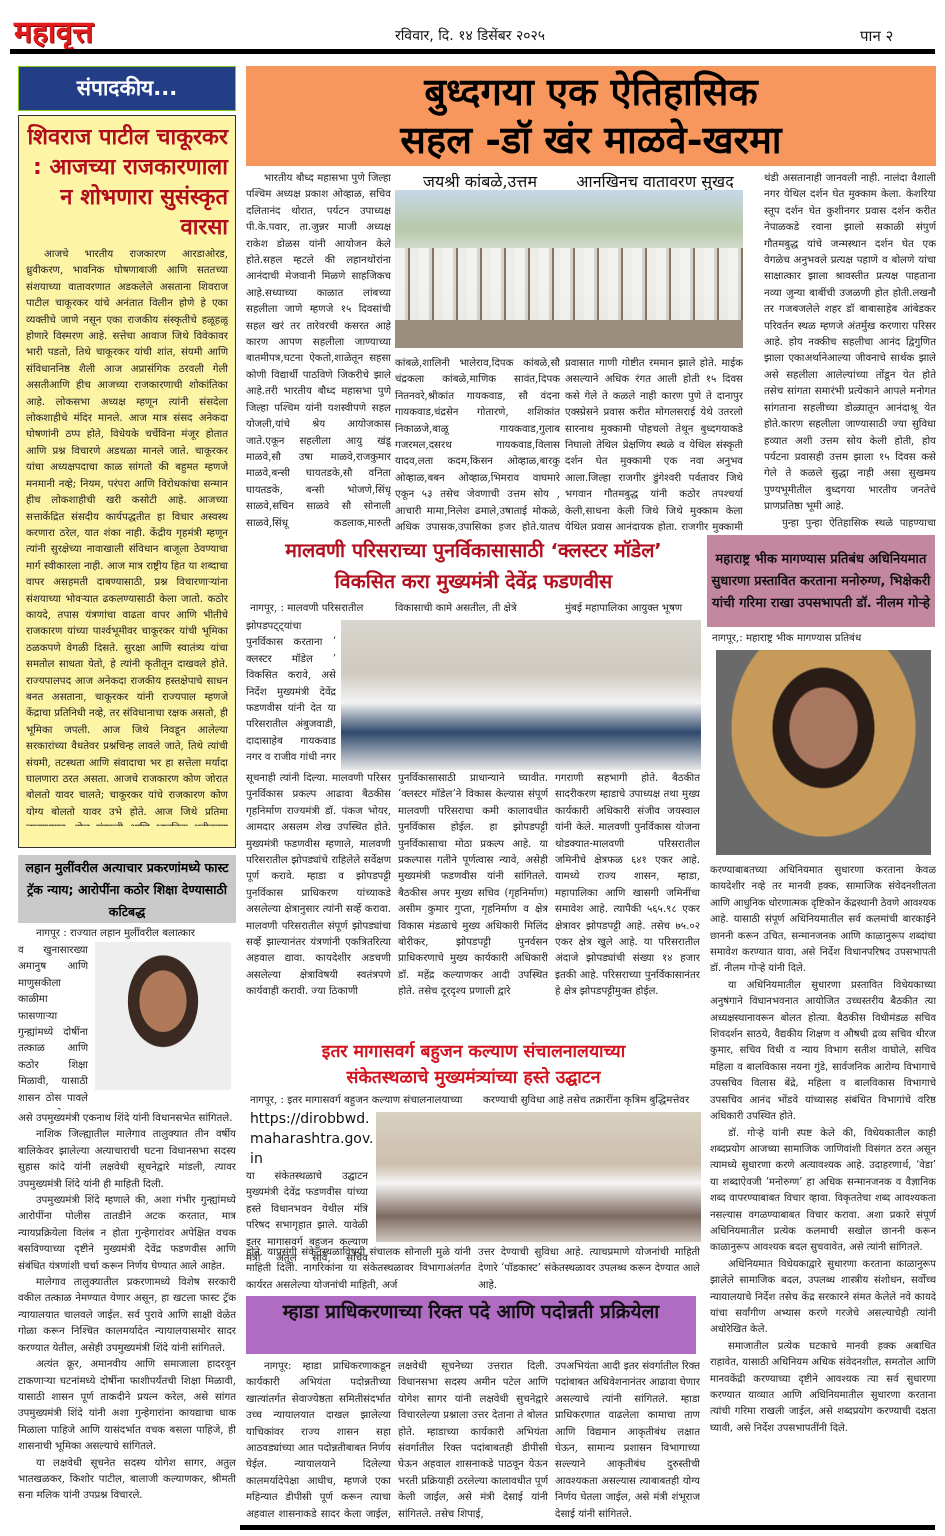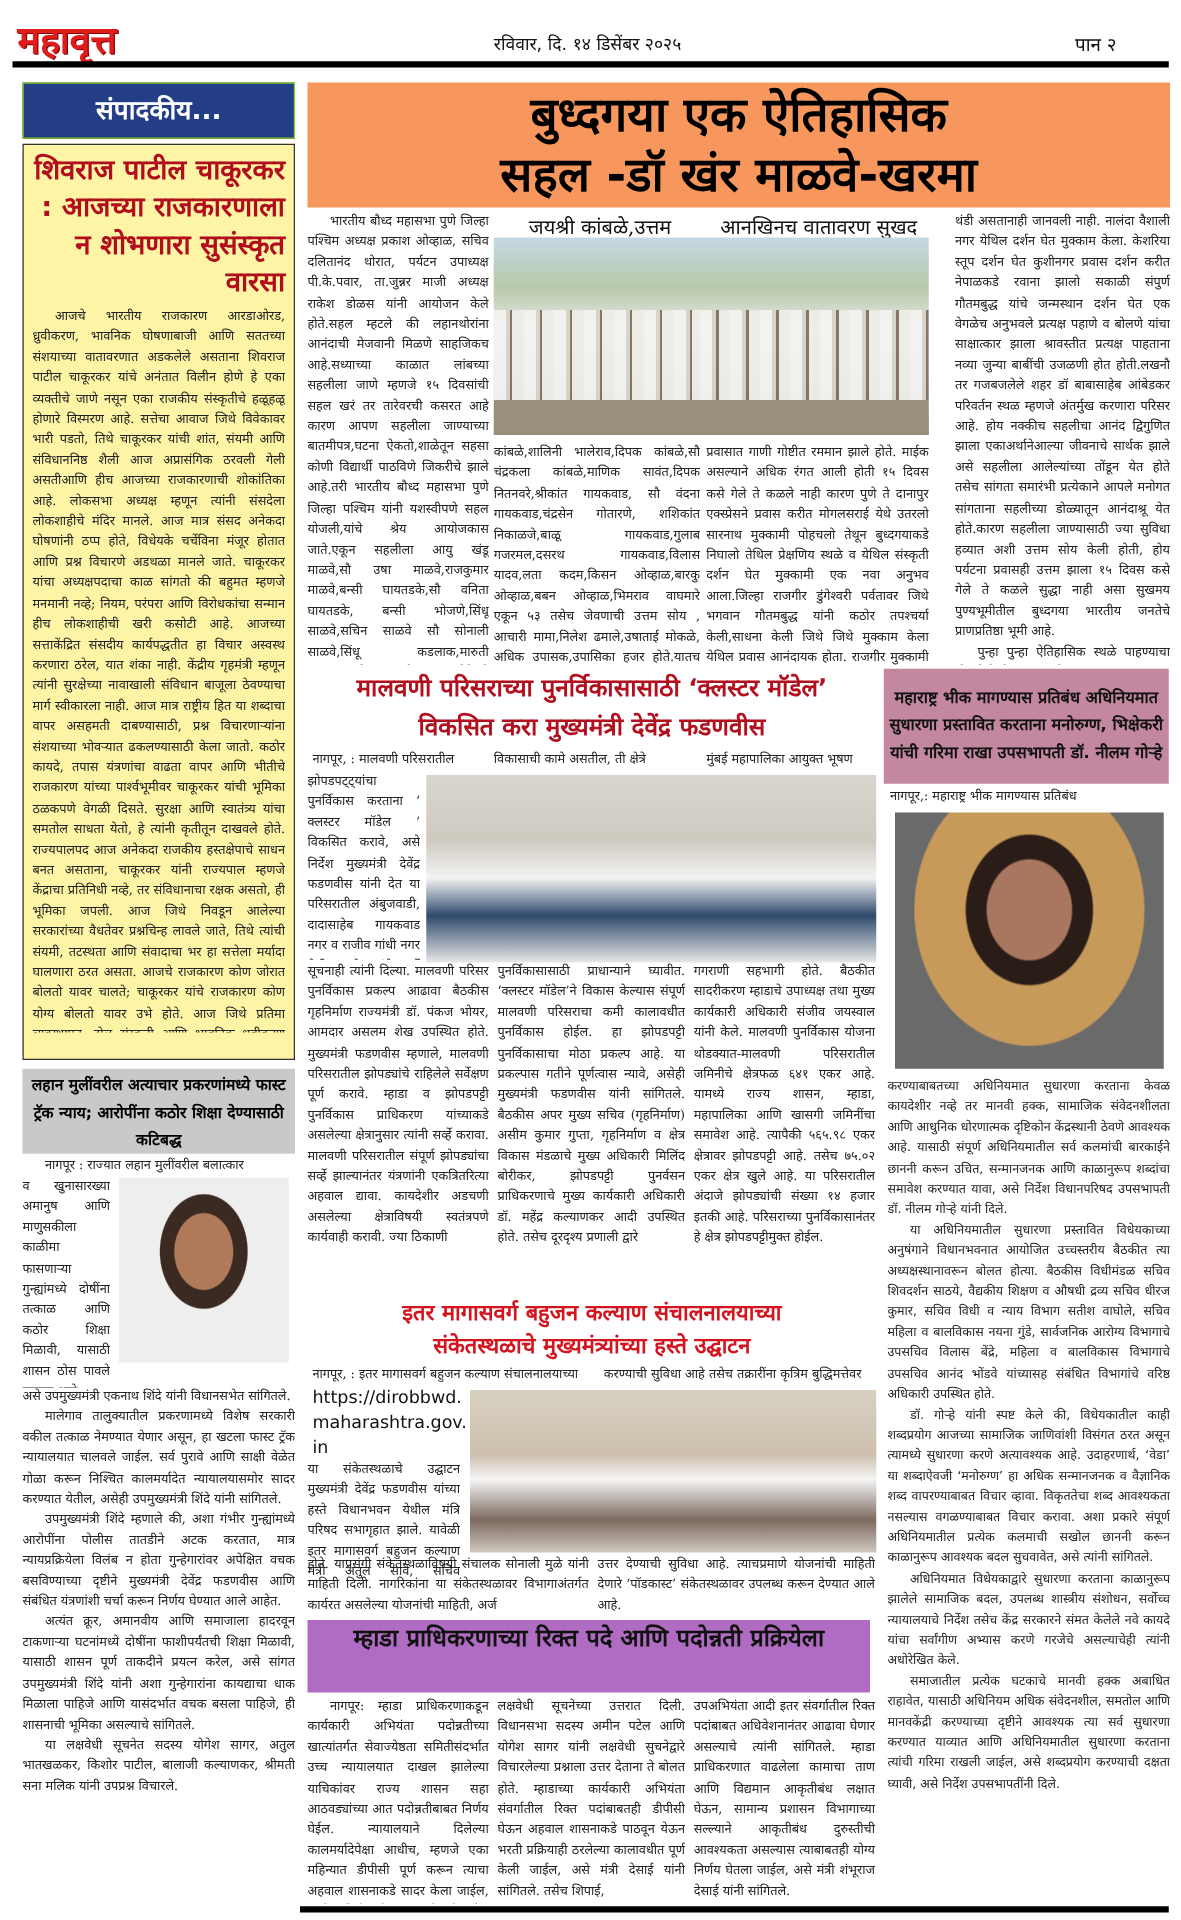--- a/index.html
+++ b/index.html
@@ -118,22 +118,23 @@
 </div>
 <div class="abs txt" style="left:18px;top:925px;width:218px">
   <p>नागपूर : राज्यात लहान मुलींवरील बलात्कार</p>
 </div>
 <div class="abs txt" style="left:18px;top:942px;width:70px;height:168px">
   <p style="text-indent:0">व खुनासारख्या अमानुष आणि माणुसकीला काळीमा फासणाऱ्या गुन्ह्यांमध्ये दोषींना तत्काळ आणि कठोर शिक्षा मिळावी, यासाठी शासन ठोस पावले उचलत आहे,</p>
 </div>
 <div class="abs portrait" style="left:95px;top:942px;width:136px;height:148px"></div>
 <div class="abs txt" style="left:18px;top:1110px;width:218px;height:415px">
   <p style="text-indent:0">असे उपमुख्यमंत्री एकनाथ शिंदे यांनी विधानसभेत सांगितले.</p>
+  <p>नाशिक जिल्ह्यातील मालेगाव तालुक्यात तीन वर्षीय बालिकेवर झालेल्या अत्याचाराची घटना विधानसभा सदस्य सुहास कांदे यांनी लक्षवेधी सूचनेद्वारे मांडली, त्यावर उपमुख्यमंत्री शिंदे यांनी ही माहिती दिली.</p>
+  <p>उपमुख्यमंत्री शिंदे म्हणाले की, अशा गंभीर गुन्ह्यांमध्ये आरोपींना पोलीस तातडीने अटक करतात, मात्र न्यायप्रक्रियेला विलंब न होता गुन्हेगारांवर अपेक्षित वचक बसविण्याच्या दृष्टीने मुख्यमंत्री देवेंद्र फडणवीस आणि संबंधित यंत्रणांशी चर्चा करून निर्णय घेण्यात आले आहेत.</p>
   <p>मालेगाव तालुक्यातील प्रकरणामध्ये विशेष सरकारी वकील तत्काळ नेमण्यात येणार असून, हा खटला फास्ट ट्रॅक न्यायालयात चालवले जाईल. सर्व पुरावे आणि साक्षी वेळेत गोळा करून निश्चित कालमर्यादेत न्यायालयासमोर सादर करण्यात येतील, असेही उपमुख्यमंत्री शिंदे यांनी सांगितले.</p>
-  <p>उपमुख्यमंत्री शिंदे म्हणाले की, अशा गंभीर गुन्ह्यांमध्ये आरोपींना पोलीस तातडीने अटक करतात, मात्र न्यायप्रक्रियेला विलंब न होता गुन्हेगारांवर अपेक्षित वचक बसविण्याच्या दृष्टीने मुख्यमंत्री देवेंद्र फडणवीस आणि संबंधित यंत्रणांशी चर्चा करून निर्णय घेण्यात आले आहेत.</p>
   <p>अत्यंत क्रूर, अमानवीय आणि समाजाला हादरवून टाकणाऱ्या घटनांमध्ये दोषींना फाशीपर्यंतची शिक्षा मिळावी, यासाठी शासन पूर्ण ताकदीने प्रयत्न करेल, असे सांगत उपमुख्यमंत्री शिंदे यांनी अशा गुन्हेगारांना कायद्याचा धाक मिळाला पाहिजे आणि यासंदर्भात वचक बसला पाहिजे, ही शासनाची भूमिका असल्याचे सांगितले.</p>
   <p>या लक्षवेधी सूचनेत सदस्य योगेश सागर, अतुल भातखळकर, किशोर पाटील, बालाजी कल्याणकर, श्रीमती सना मलिक यांनी उपप्रश्न विचारले.</p>
 </div>
 
 <div class="abs red-head" style="left:246px;top:1038px;width:455px;font-size:17.5px;line-height:26px;color:#d4141f">
   <div>इतर मागासवर्ग बहुजन कल्याण संचालनालयाच्या</div>
   <div>संकेतस्थळाचे मुख्यमंत्र्यांच्या हस्ते उद्घाटन</div>
 </div>
 <div class="abs txt" style="left:250px;top:1092px;width:225px">नागपूर, : इतर मागासवर्ग बहुजन कल्याण संचालनालयाच्या</div>
 <div class="abs txt" style="left:483px;top:1092px;width:220px">करण्याची सुविधा आहे तसेच तक्रारींना कृत्रिम बुद्धिमत्तेवर</div>

